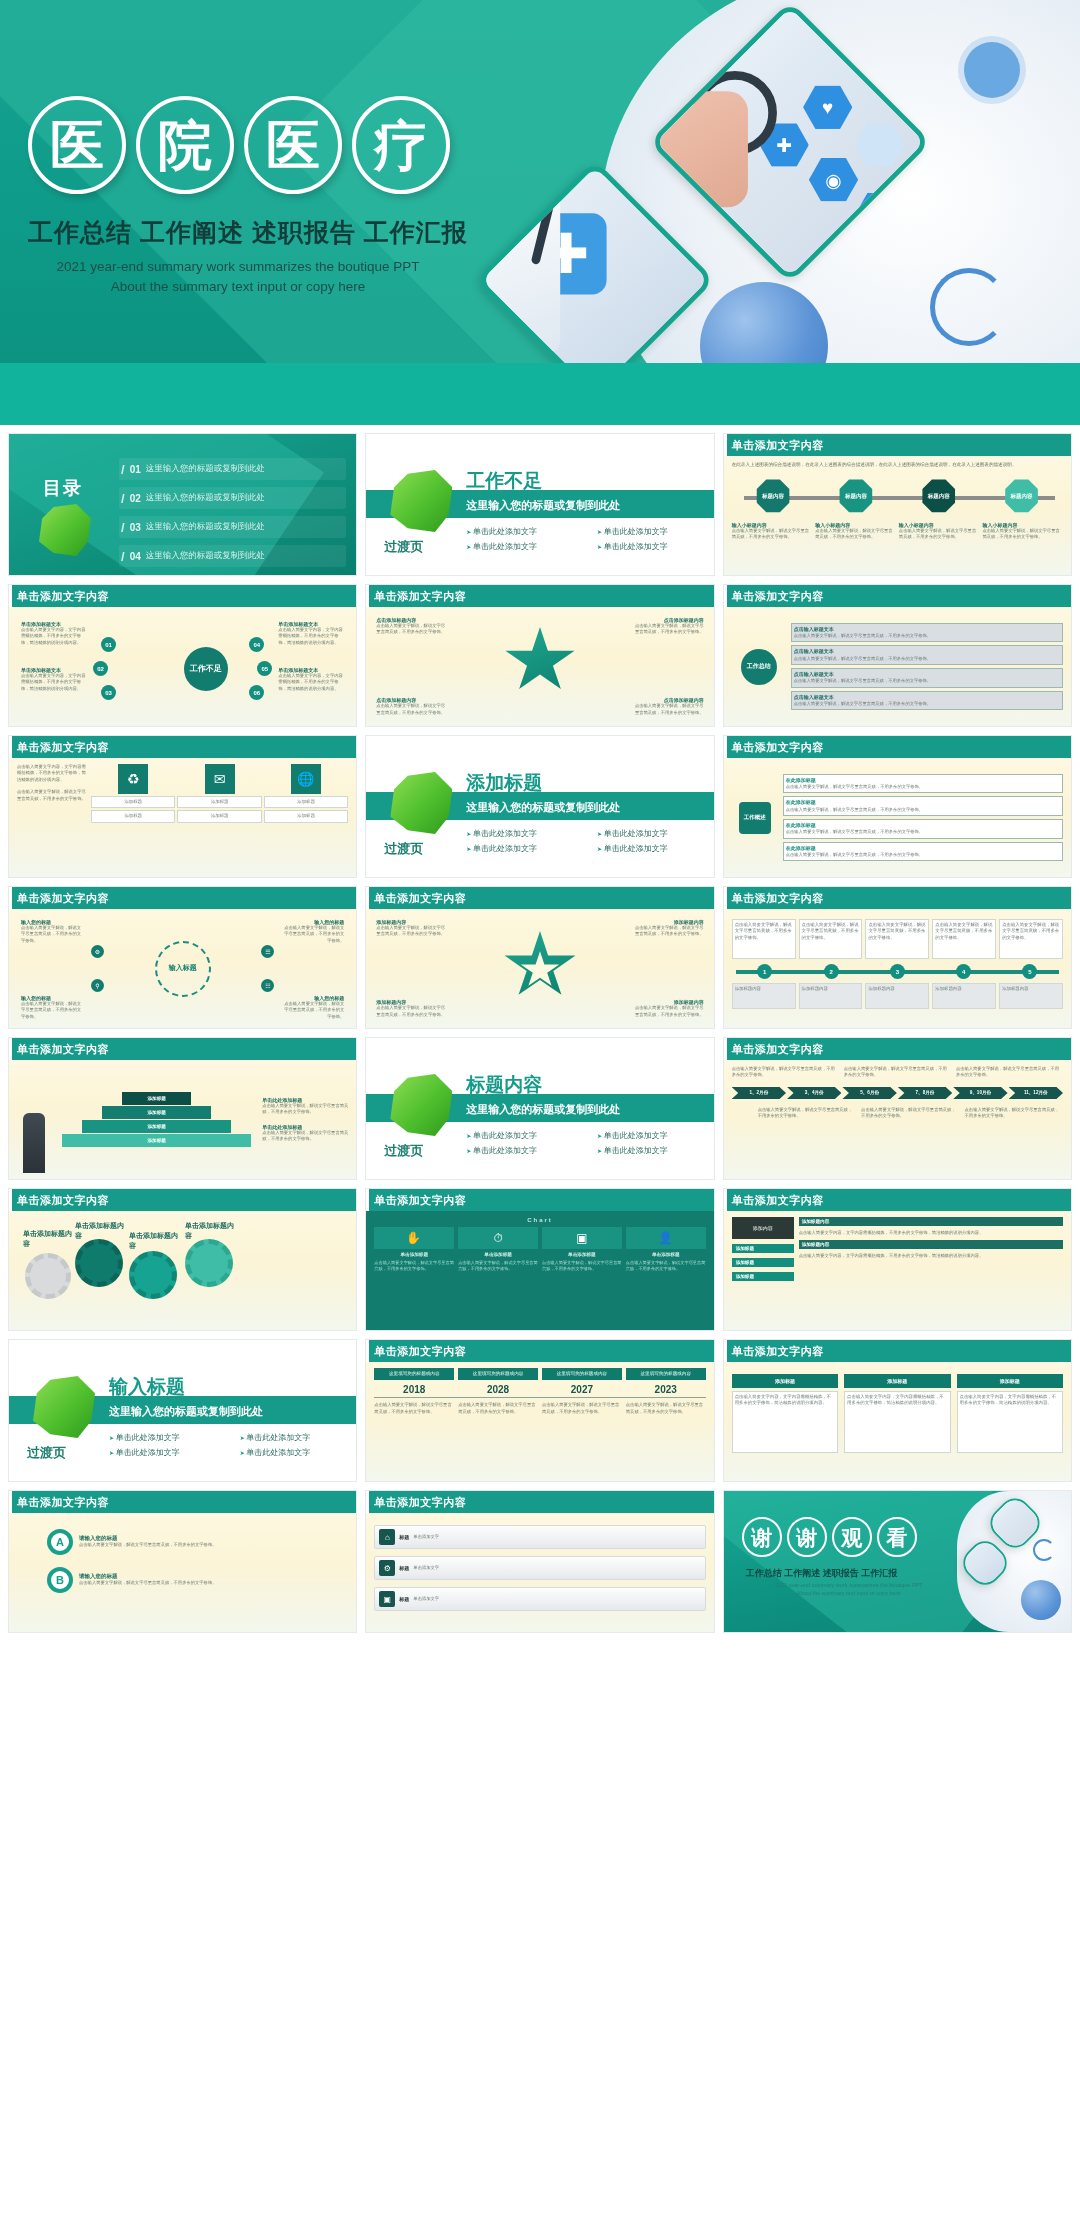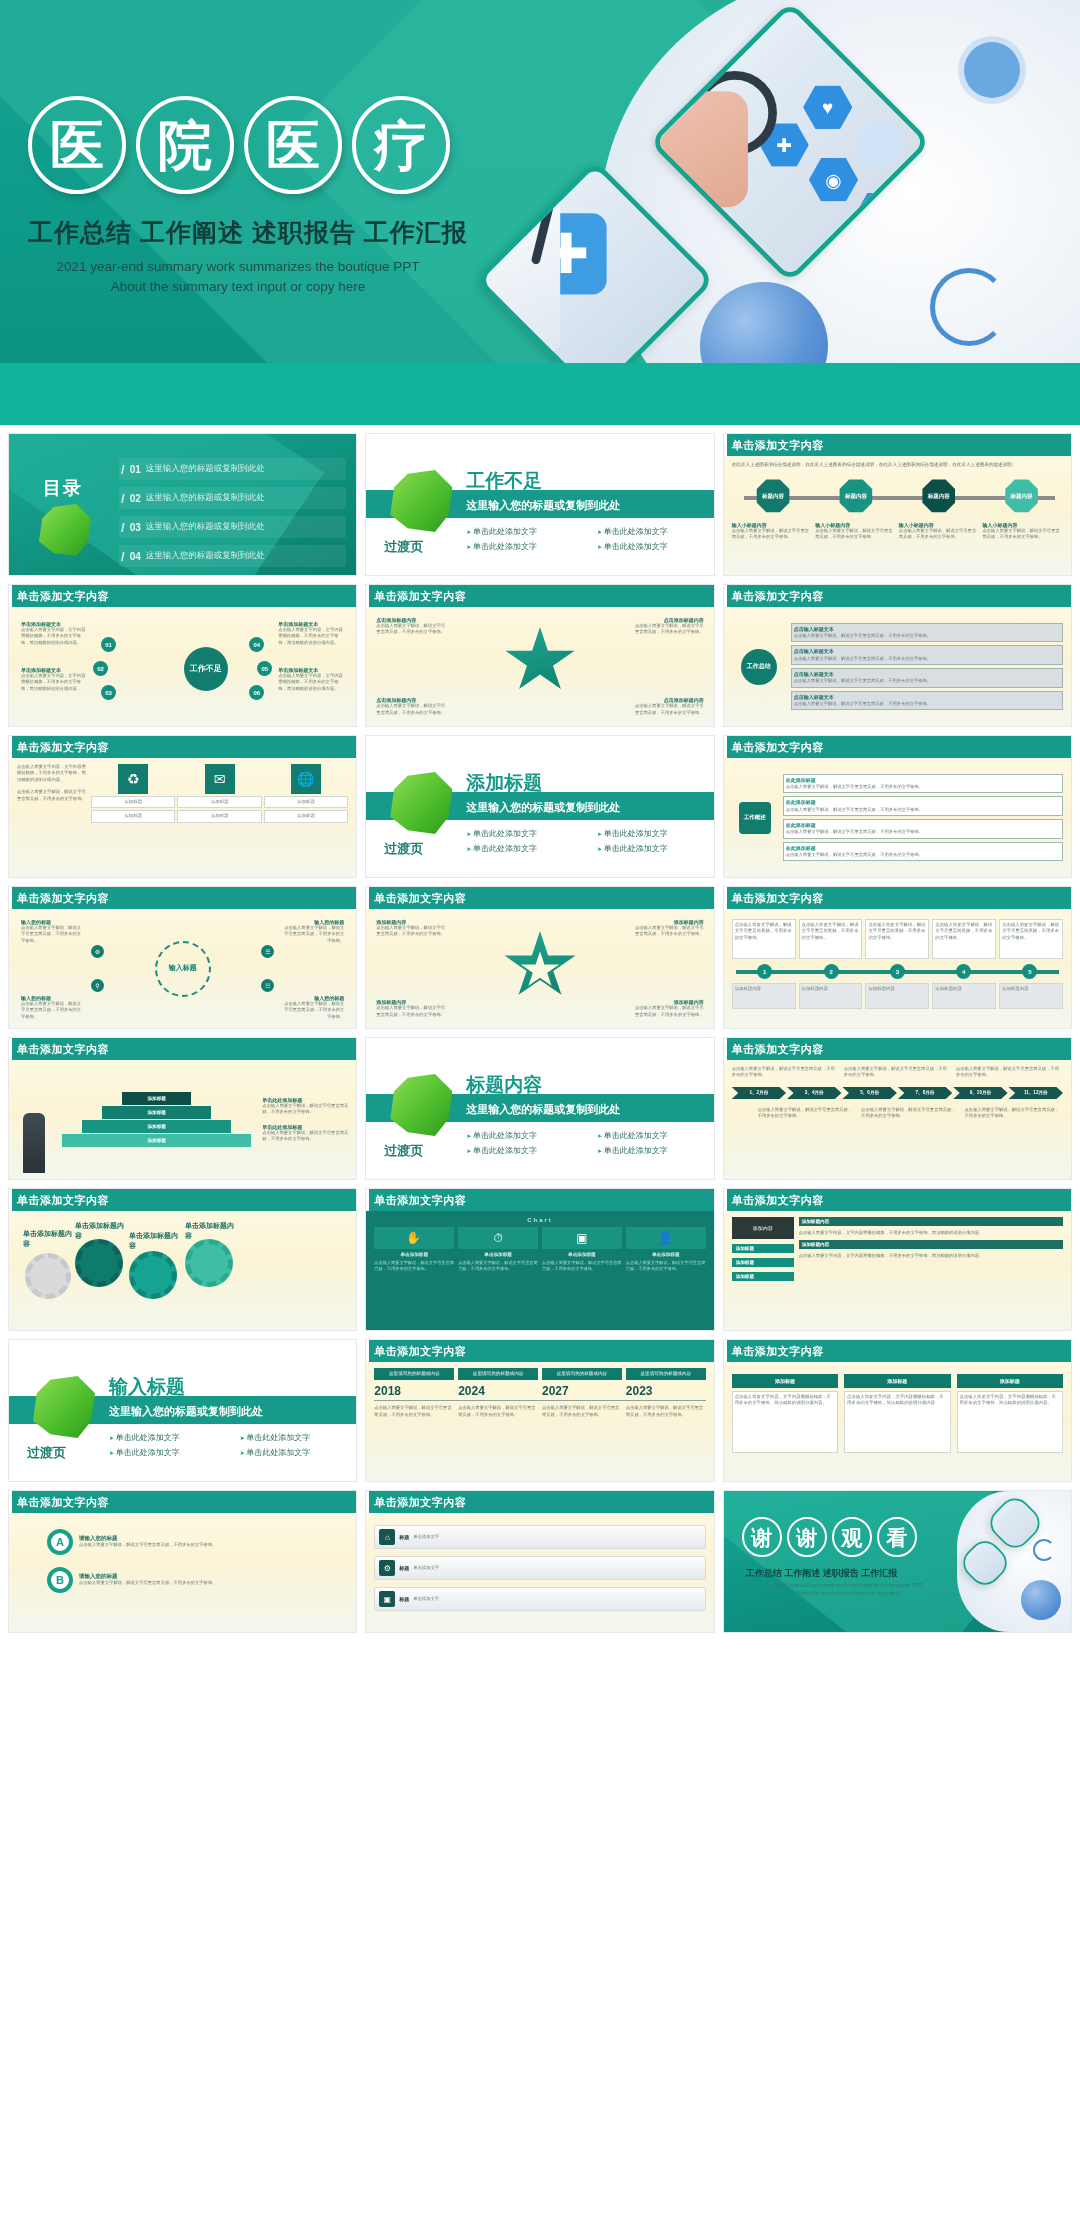--- a/index.html
+++ b/index.html
@@ -250,21 +250,21 @@
   .chev{
     background:#17564f; color:#fff; font-size:4.6px; font-weight:bold;
     display:flex;align-items:center;justify-content:center;
     clip-path: polygon(0 0, 88% 0, 100% 50%, 88% 100%, 0 100%, 12% 50%);
   }
 
   .yearcard{
     background:#0f7b6d;color:#fff;font-size:4.6px;
     padding:3px;text-align:center;line-height:1.4;
   }
-  .yearlabel{ font-size:12px;font-weight:bold;color:#17564f;}
+  .yearlabel{ font-size:10px;font-weight:bold;color:#17564f;text-align:center; }
 
   .ribbon{
     background: linear-gradient(180deg,#fdfdfd 0%, #e6e9ec 100%);
     border:1px solid #d6dbdf; border-radius:2px;
     display:flex; align-items:center; gap:4px; padding:3px 4px;
   }
   .ribbon-ic{
     width:16px;height:16px;background:#17564f;color:#fff;border-radius:2px;
     display:flex;align-items:center;justify-content:center;font-size:8px;
   }
@@ -823,21 +823,21 @@
     <div class="s-head">单击添加文字内容</div>
     <div class="s-body">
       <div style="display:grid;grid-template-columns:repeat(4,1fr);gap:4px;">
         <div class="yearcard">这里填写您的标题或内容</div>
         <div class="yearcard">这里填写您的标题或内容</div>
         <div class="yearcard">这里填写您的标题或内容</div>
         <div class="yearcard">这里填写您的标题或内容</div>
       </div>
       <div style="display:grid;grid-template-columns:repeat(4,1fr);gap:4px;margin-top:4px;border-bottom:1px solid #8fa39d;padding-bottom:2px;">
         <div class="yearlabel">2018</div>
-        <div class="yearlabel">2024</div>
+        <div class="yearlabel">2028</div>
         <div class="yearlabel">2027</div>
         <div class="yearlabel">2023</div>
       </div>
       <div style="display:grid;grid-template-columns:repeat(4,1fr);gap:4px;margin-top:4px;">
         <div class="tiny">点击输入简要文字解说，解说文字尽量言简意赅，不用多余的文字修饰。</div>
         <div class="tiny">点击输入简要文字解说，解说文字尽量言简意赅，不用多余的文字修饰。</div>
         <div class="tiny">点击输入简要文字解说，解说文字尽量言简意赅，不用多余的文字修饰。</div>
         <div class="tiny">点击输入简要文字解说，解说文字尽量言简意赅，不用多余的文字修饰。</div>
       </div>
     </div>

